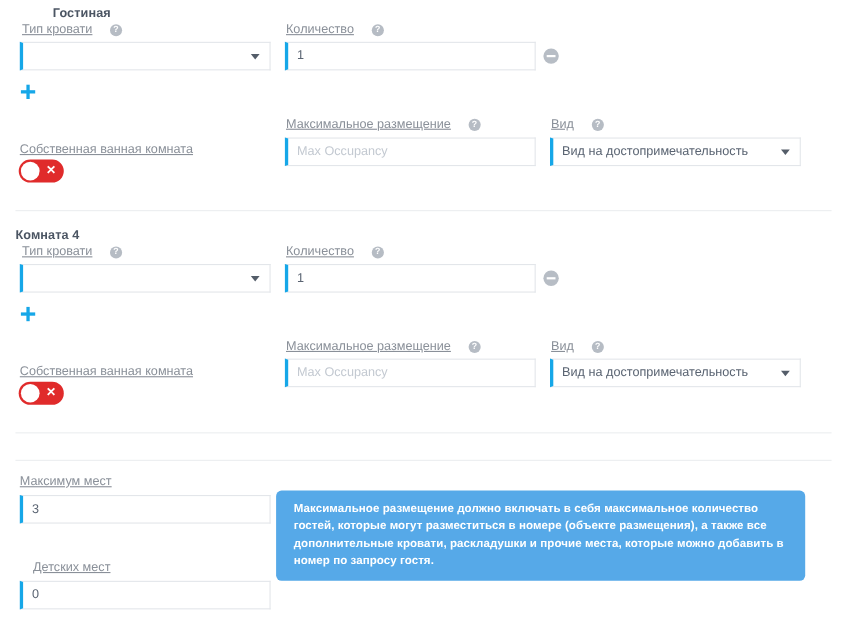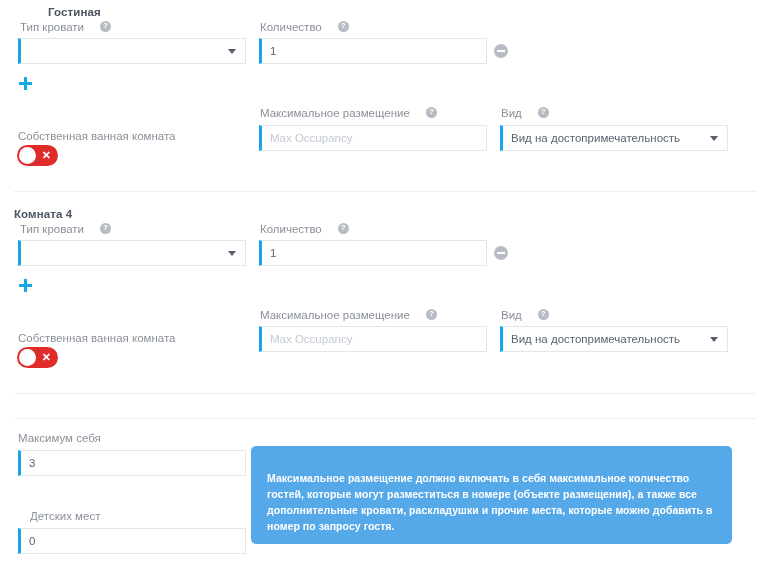--- a/index.html
+++ b/index.html
@@ -20,22 +20,23 @@
     color:#4b5563;
     letter-spacing:0.1px;
     white-space:nowrap;
   }
   .field-label{
     position:absolute;
     font-size:11.5px;
     color:#8a9099;
     white-space:nowrap;
     display:flex;
-    align-items:flex-start;
+    align-items:flex-end;
     gap:16px;
+    text-decoration:underline;
   }
   .help-icon{
     display:inline-block;
     width:11px;height:11px;
     border-radius:50%;
     background:#b6bcc4;
     position:relative;
     flex:0 0 auto;
     vertical-align:middle;
   }
@@ -143,21 +144,21 @@
   }
 
   
   .tooltip{
     position:absolute;
     background:#56a9e8;
     border-radius:5px;
     color:#ffffff;
     font-size:10.5px;
     line-height:16px;
-    padding:24px 16px 10px 16px;
+    padding:8px 16px 10px 16px;
     font-weight:bold;
     letter-spacing:0.05px;
   }
 </style>
 </head>
 <body>
 
 <div class="page">
 
   <div class="section-title" style="left:14px; top:6px;padding-left:34px;">Гостиная</div>
@@ -249,21 +250,21 @@
   </div>
   <div class="toggle" style="left:17px; top:347px;">
     <span class="knob"></span>
     <span class="x">✕</span>
   </div>
 
   <div class="divider" style="top:393px;"></div>
   <div class="divider" style="top:418px;"></div>
 
   <div class="field-label" style="left:18px; top:432px;">
-    <span>Максимум себя</span>
+    <span>Максимум мест</span>
   </div>
   <div class="ctrl" style="left:18px; top:450px; width:228px;">
     <span class="val">3</span>
   </div>
 
   <div class="field-label" style="left:30px; top:510px;">
     <span>Детских мест</span>
   </div>
   <div class="ctrl" style="left:18px; top:528px; width:228px;">
     <span class="val">0</span>

